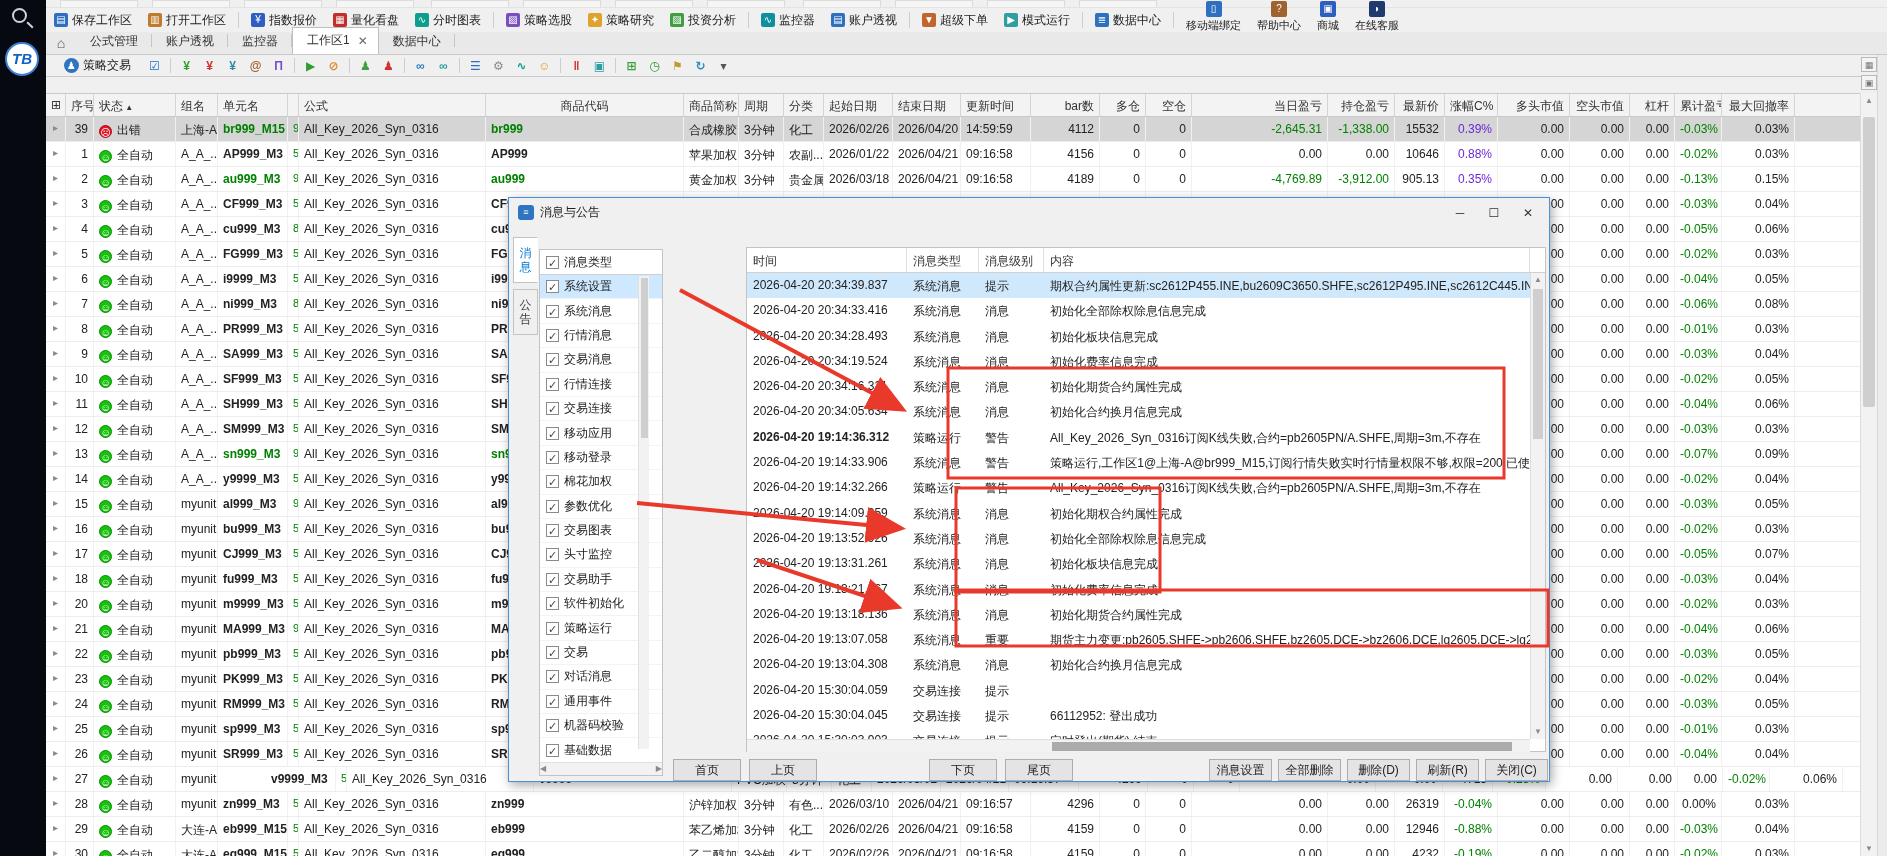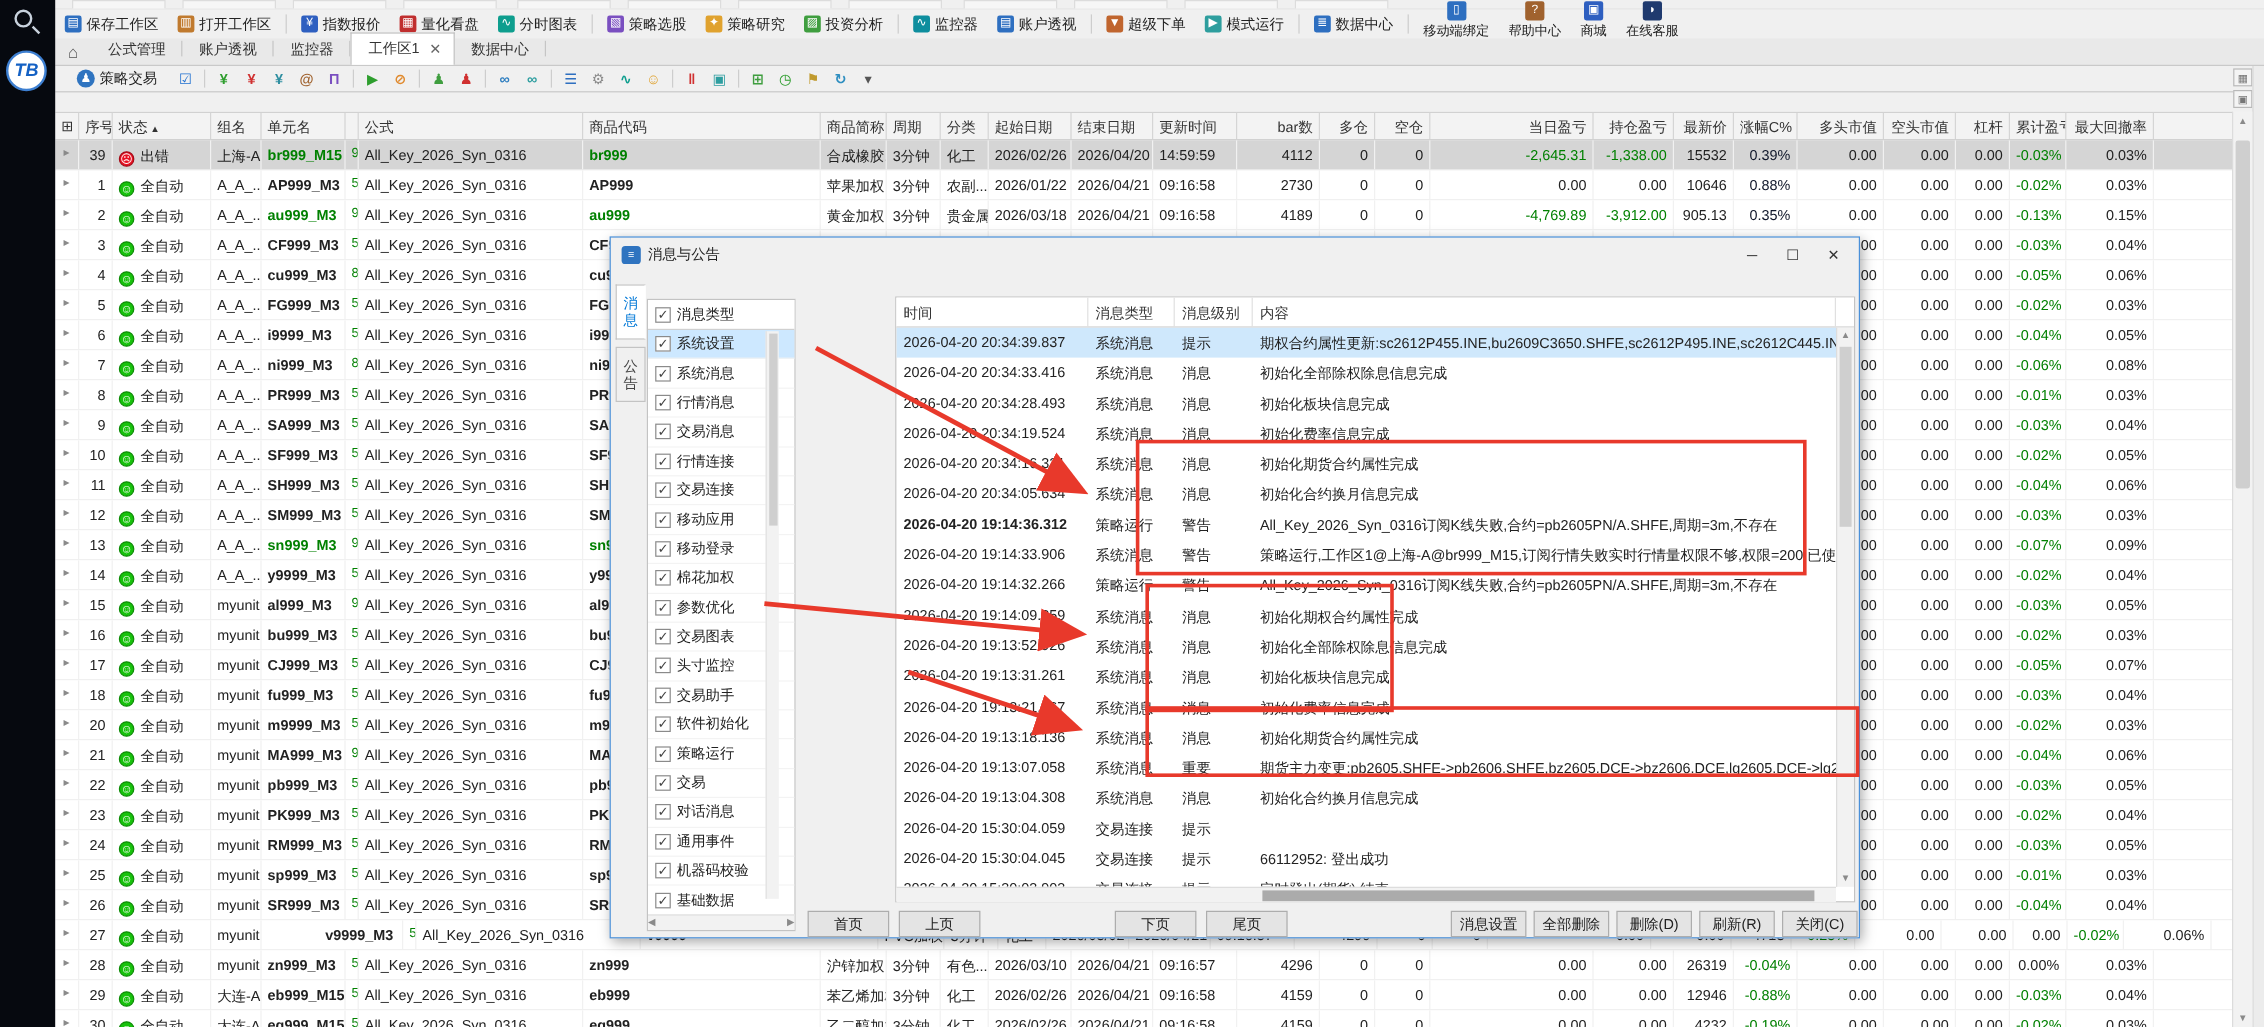--- a/index.html
+++ b/index.html
@@ -41,21 +41,21 @@
   .mini-sq { width:16px; height:15px; border:1px solid #b8b8b8; background:#f4f4f4; color:#777; font-size:9px; text-align:center; line-height:14px; margin-bottom:3px;}
   #right-rail { left:1877px; top:55px; width:10px; height:801px; background:#ececec; border-left:1px solid #d8d8d8;}
   
   #tbl { left:46px; top:93px; width:1814px; height:763px; background:#fff; overflow:hidden;}
   #thead { display:flex; height:24px; background:#f3f3f3; border-top:1px solid #c9c9c9; border-bottom:1px solid #c9c9c9;}
   .hc { border-right:1px solid #d5d5d5; padding:4px 5px 0 5px; color:#333; white-space:nowrap; overflow:hidden;}
   .trow { display:flex; height:25px; border-bottom:1px solid #ededed; background:#fff;}
   .trow.sel { background:#d5d5d5;}
   .tc { border-right:1px solid #f1f1f1; padding:5px 5px 0 5px; white-space:nowrap; overflow:hidden;}
   .al-r{ text-align:right;} .al-c{ text-align:center;}
-  .green{ color:#008000;} .red{ color:#0f172a;}
+  .green{ color:#008000;} .red{ color:#6d28d9;}
   .bold{ font-weight:bold;}
   .exp { color:#8a8a8a; font-size:10px;}
   .sticon { display:inline-block; width:13px; height:13px; border-radius:50%; color:#fff; font-size:10px; line-height:13px; text-align:center; margin-right:5px; vertical-align:-2px;}
   .st-auto{ background:#17c20c; border:1px solid #0d8a06;}
   .st-err { background:#e81123; border:1px solid #a30b18;}
   .digit { color:#008000; font-size:11px;}
   
   #tbl-vscroll { left:1860px; top:93px; width:17px; height:763px; background:#f2f2f2; border-left:1px solid #dcdcdc;}
   #tbl-vscroll .arr{ height:15px; text-align:center; font-size:8px; color:#8a8a8a; line-height:15px;}
   #tbl-thumb { position:absolute; left:2px; top:24px; width:12px; height:290px; background:#cfcfcf; border-radius:2px;}
@@ -242,21 +242,21 @@
 
 <div id="tbl" class="abs">
   <div id="thead">
       <div class="hc al-c" style="width: 20px; flex: 0 0 20px;">⊞</div>
       <div class="hc al-r" style="width: 28px; flex: 0 0 28px;">序号</div>
       <div class="hc" style="width: 82px; flex: 0 0 82px;">状态<span style="font-size: 8px;"> ▲</span></div>
       <div class="hc" style="width: 42px; flex: 0 0 42px;">组名</div>
       <div class="hc" style="width: 70px; flex: 0 0 70px;">单元名</div>
       <div class="hc al-r" style="width: 8px; flex: 0 0 8px;"></div>
       <div class="hc" style="width: 187px; flex: 0 0 187px;">公式</div>
-      <div class="hc" style="width: 198px; flex: 0 0 198px;">商品代码</div>
+      <div class="hc" style="width: 198px; flex: 0 0 198px; text-align: center;">商品代码</div>
       <div class="hc" style="width: 55px; flex: 0 0 55px;">商品简称</div>
       <div class="hc" style="width: 45px; flex: 0 0 45px;">周期</div>
       <div class="hc" style="width: 40px; flex: 0 0 40px;">分类</div>
       <div class="hc" style="width: 69px; flex: 0 0 69px;">起始日期</div>
       <div class="hc" style="width: 68px; flex: 0 0 68px;">结束日期</div>
       <div class="hc" style="width: 70px; flex: 0 0 70px;">更新时间</div>
       <div class="hc al-r" style="width: 69px; flex: 0 0 69px;">bar数</div>
       <div class="hc al-r" style="width: 46px; flex: 0 0 46px;">多仓</div>
       <div class="hc al-r" style="width: 46px; flex: 0 0 46px;">空仓</div>
       <div class="hc al-r" style="width: 136px; flex: 0 0 136px;">当日盈亏</div>
@@ -308,21 +308,21 @@
         <div class="tc bold" style="width: 70px; flex: 0 0 70px;">AP999_M3</div>
         <div class="tc al-r digit" style="width: 8px; flex: 0 0 8px;">5</div>
         <div class="tc" style="width: 187px; flex: 0 0 187px;">All_Key_2026_Syn_0316</div>
         <div class="tc bold" style="width: 198px; flex: 0 0 198px;">AP999</div>
         <div class="tc" style="width: 55px; flex: 0 0 55px;">苹果加权</div>
         <div class="tc" style="width: 45px; flex: 0 0 45px;">3分钟</div>
         <div class="tc" style="width: 40px; flex: 0 0 40px;">农副...</div>
         <div class="tc" style="width: 69px; flex: 0 0 69px;">2026/01/22</div>
         <div class="tc" style="width: 68px; flex: 0 0 68px;">2026/04/21</div>
         <div class="tc" style="width: 70px; flex: 0 0 70px;">09:16:58</div>
-        <div class="tc al-r" style="width: 69px; flex: 0 0 69px;">2730</div>
+        <div class="tc al-r" style="width: 69px; flex: 0 0 69px;">4156</div>
         <div class="tc al-r" style="width: 46px; flex: 0 0 46px;">0</div>
         <div class="tc al-r" style="width: 46px; flex: 0 0 46px;">0</div>
         <div class="tc al-r" style="width: 136px; flex: 0 0 136px;">0.00</div>
         <div class="tc al-r" style="width: 67px; flex: 0 0 67px;">0.00</div>
         <div class="tc al-r" style="width: 50px; flex: 0 0 50px;">10646</div>
         <div class="tc al-r red" style="width: 53px; flex: 0 0 53px;">0.88%</div>
         <div class="tc al-r" style="width: 72px; flex: 0 0 72px;">0.00</div>
         <div class="tc al-r" style="width: 60px; flex: 0 0 60px;">0.00</div>
         <div class="tc al-r" style="width: 45px; flex: 0 0 45px;">0.00</div>
         <div class="tc al-r green" style="width: 47px; flex: 0 0 47px;">-0.02%</div>

